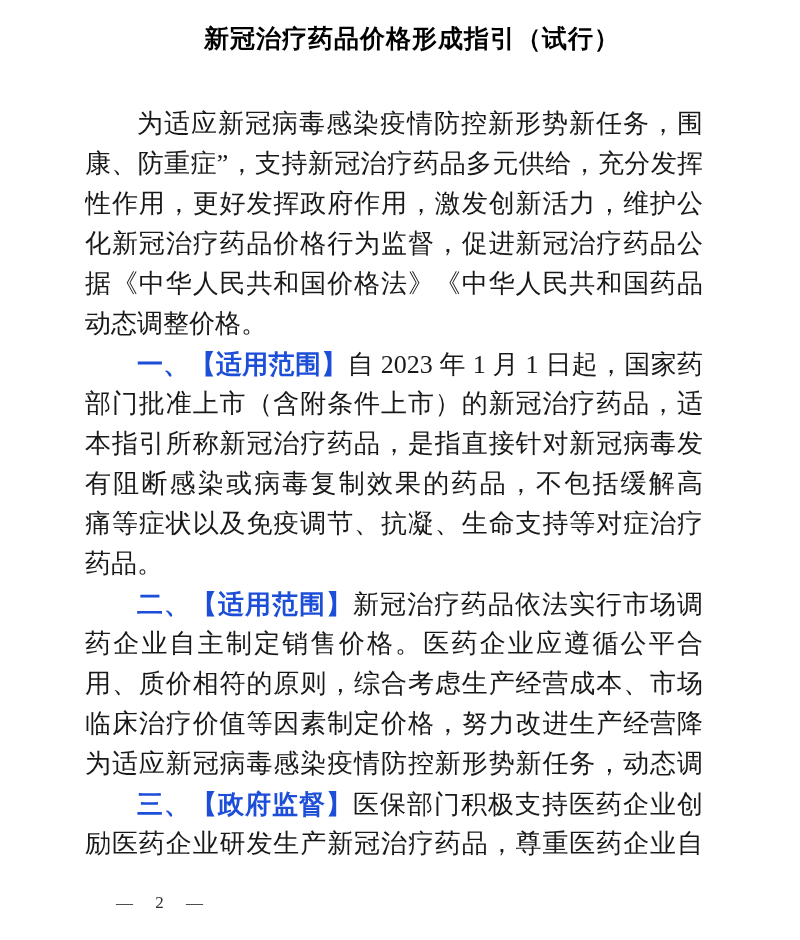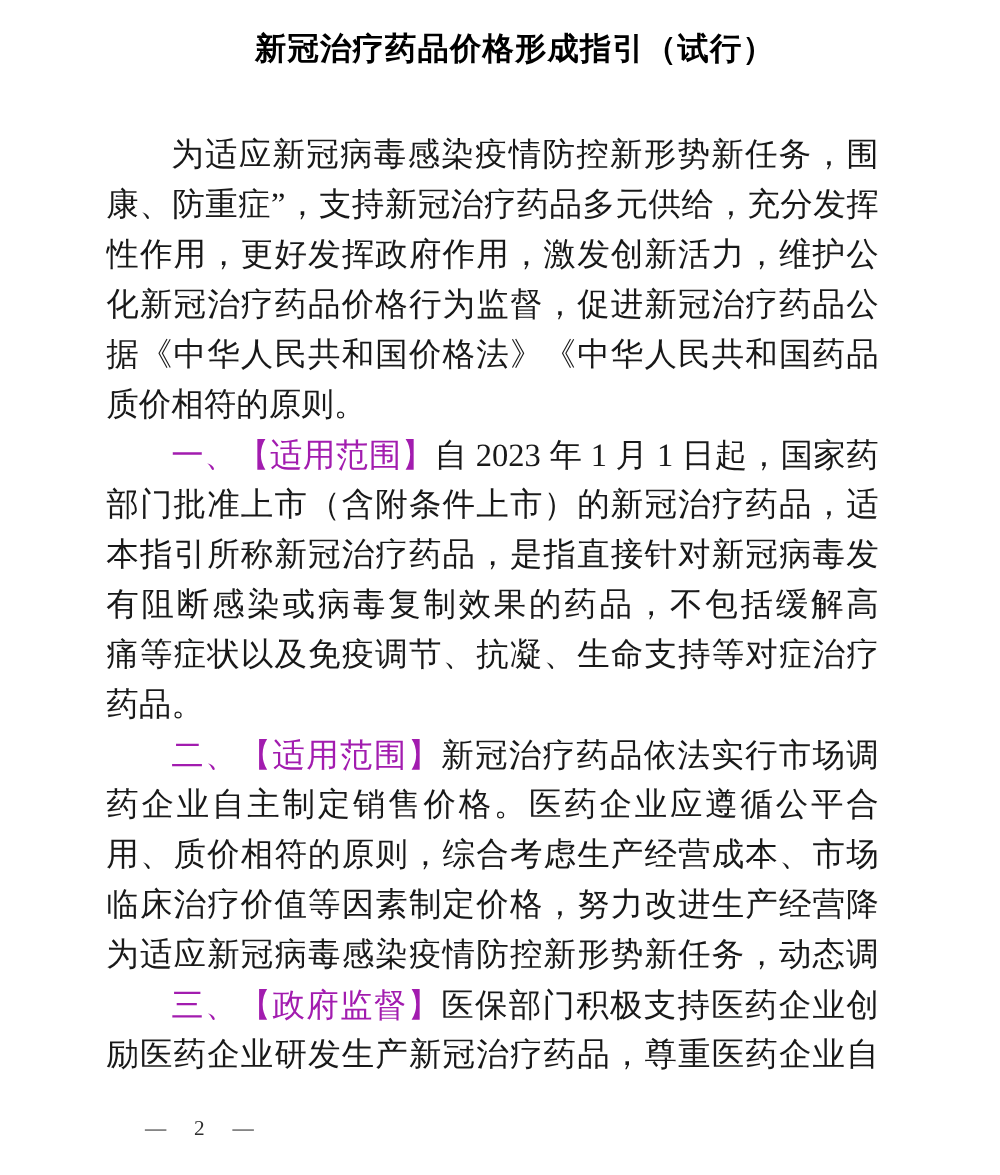--- a/index.html
+++ b/index.html
@@ -52,22 +52,22 @@
     text-align-last: left;
   }
   .line.indent {
     text-indent: 2em;
   }
   .run {
     color: #191919;
   }
   .run.bold-head {
     font-family: "Liberation Sans", "DejaVu Sans", sans-serif;
-    font-weight: 400;
-    color: #a21caf;
+    font-weight: 700;
+    color: #1d4ed8;
   }
   .page-footer {
     position: absolute;
     top: 893px;
     left: 116px;
     font-size: 17px;
     color: #2e2e2e;
     letter-spacing: 9px;
     font-family: "Liberation Serif", "DejaVu Serif", serif;
   }
@@ -77,21 +77,21 @@
 
 <div class="doc-title">新冠治疗药品价格形成指引（试行）</div>
 
 <div class="document-body">
     <div class="paragraph">
       <div class="line indent"><span class="run">为适应新冠病毒感染疫情防控新形势新任务，围绕“保健</span></div>
       <div class="line"><span class="run">康、防重症”，支持新冠治疗药品多元供给，充分发挥市场决定</span></div>
       <div class="line"><span class="run">性作用，更好发挥政府作用，激发创新活力，维护公众利益，强</span></div>
       <div class="line"><span class="run">化新冠治疗药品价格行为监督，促进新冠治疗药品公平可及，依</span></div>
       <div class="line"><span class="run">据《中华人民共和国价格法》《中华人民共和国药品管理法》，制</span></div>
-      <div class="line last"><span class="run">质价相符的原则。</span></div>
+      <div class="line last"><span class="run">动态调整价格。</span></div>
     </div>
     <div class="paragraph">
       <div class="line indent"><span class="run bold-head">一、【适用范围】</span><span class="run">自 2023 年 1 月 1 日起，国家药品监督管理</span></div>
       <div class="line"><span class="run">部门批准上市（含附条件上市）的新冠治疗药品，适用本指引。</span></div>
       <div class="line"><span class="run">本指引所称新冠治疗药品，是指直接针对新冠病毒发挥作用、具</span></div>
       <div class="line"><span class="run">有阻断感染或病毒复制效果的药品，不包括缓解高热、咳嗽、疼</span></div>
       <div class="line"><span class="run">痛等症状以及免疫调节、抗凝、生命支持等对症治疗的通用</span></div>
       <div class="line last"><span class="run">药品。</span></div>
     </div>
     <div class="paragraph">

